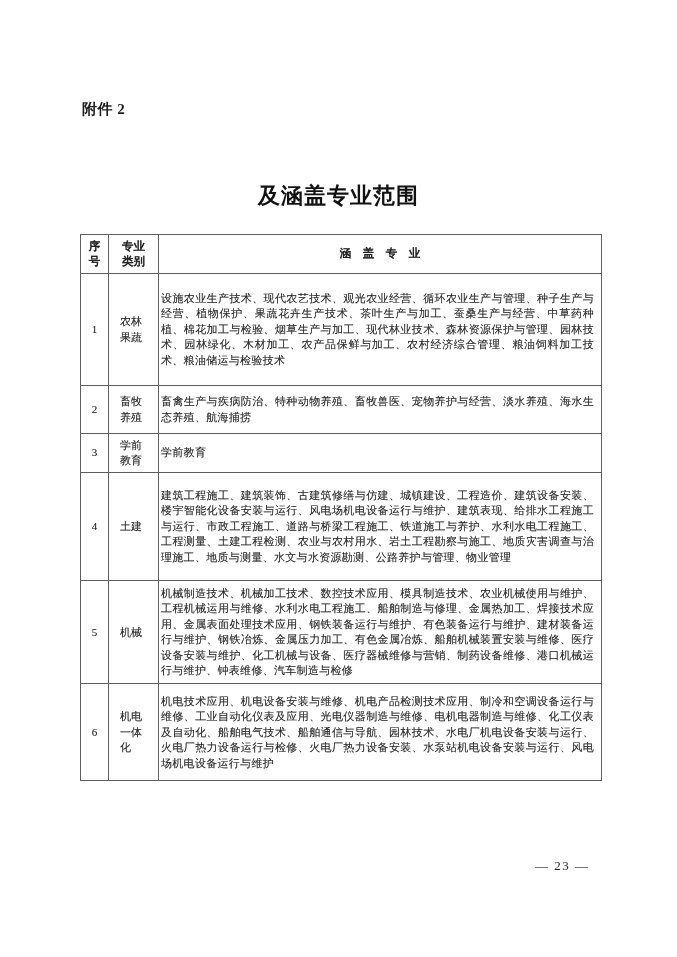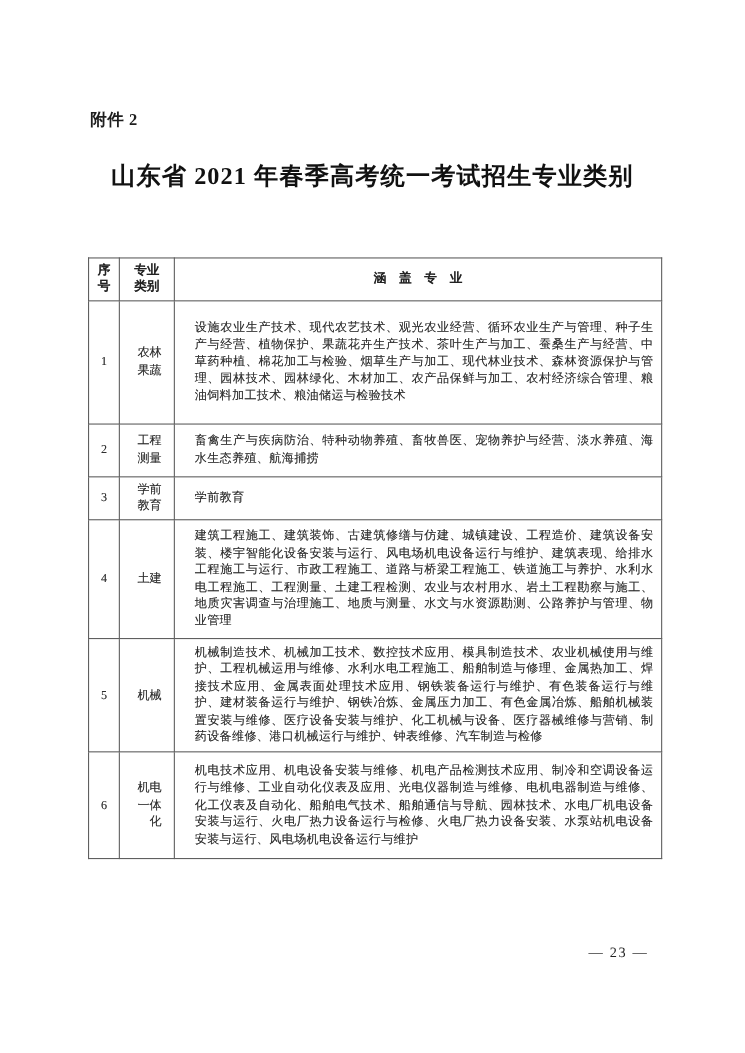--- a/index.html
+++ b/index.html
@@ -40,25 +40,25 @@
   .majors-table th {
     font-weight:bold;
     white-space:pre-line;
     text-align:center;
     font-size:11.5px;
     color:#222;
   }
   .col-no  { width:28px; }
   .col-cat { width:50px; }
   td.cell-no  { text-align:center; padding:2px; }
-  td.cell-cat { text-align:right; padding:2px 11px; }
+  td.cell-cat { text-align:left; padding:2px 11px; }
   td.cell-majors {
     text-align:justify;
     text-justify:inter-ideograph;
-    padding:5px 7px 5px 18px;
+    padding:5px 7px 5px 2px;
     letter-spacing:0.3px;
   }
   thead tr          { height:39px;  }
   tbody tr:nth-child(1) { height:112px; }
   tbody tr:nth-child(2) { height:48px;  }
   tbody tr:nth-child(3) { height:39px;  }
   tbody tr:nth-child(4) { height:108px; }
   tbody tr:nth-child(5) { height:103px; }
   tbody tr:nth-child(6) { height:97px;  }
   .page-number {
@@ -68,21 +68,22 @@
   }
 </style>
 </head>
 <body>
 
 <div class="page">
 
   <div class="attachment-label">附件 2</div>
 
   <h1 class="doc-title">
-    <span>山东省 2021 年春季高考统一考试招生专业类别</span><br>
+    <br>
+    <span>及涵盖专业范围</span>
   </h1>
 
   <table class="majors-table">
     <colgroup>
       <col class="col-no">
       <col class="col-cat">
       <col>
     </colgroup>
     <thead>
       <tr>
@@ -94,21 +95,21 @@
       </tr>
     </thead>
     <tbody>
       <tr>
         <td class="cell-no">1</td>
         <td class="cell-cat">农林果蔬</td>
         <td class="cell-majors">设施农业生产技术、现代农艺技术、观光农业经营、循环农业生产与管理、种子生产与经营、植物保护、果蔬花卉生产技术、茶叶生产与加工、蚕桑生产与经营、中草药种植、棉花加工与检验、烟草生产与加工、现代林业技术、森林资源保护与管理、园林技术、园林绿化、木材加工、农产品保鲜与加工、农村经济综合管理、粮油饲料加工技术、粮油储运与检验技术</td>
       </tr>
       <tr>
         <td class="cell-no">2</td>
-        <td class="cell-cat">工程测量</td>
+        <td class="cell-cat">畜牧养殖</td>
         <td class="cell-majors">畜禽生产与疾病防治、特种动物养殖、畜牧兽医、宠物养护与经营、淡水养殖、海水生态养殖、航海捕捞</td>
       </tr>
       <tr>
         <td class="cell-no">3</td>
         <td class="cell-cat">学前教育</td>
         <td class="cell-majors">学前教育</td>
       </tr>
       <tr>
         <td class="cell-no">4</td>
         <td class="cell-cat">土建</td>

